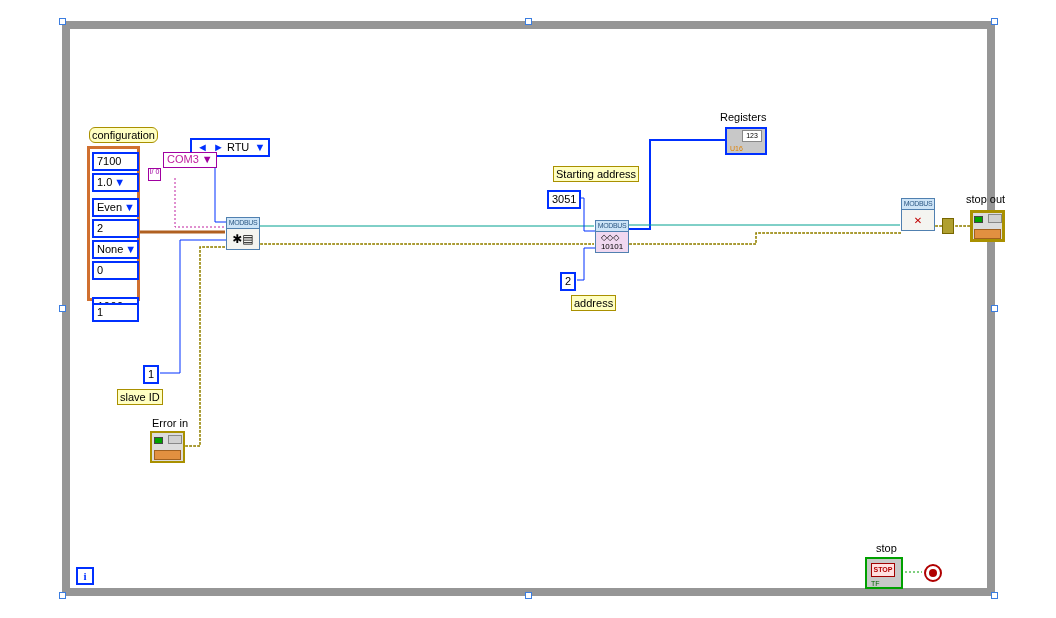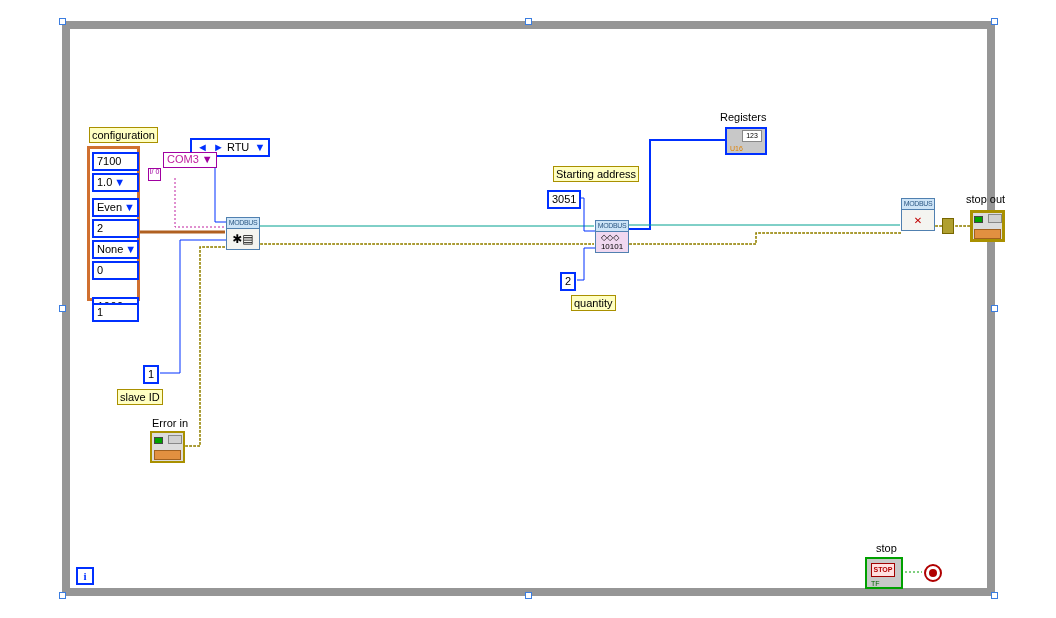--- a/index.html
+++ b/index.html
@@ -81,21 +81,21 @@
 
     <path d="M 629 244 H 756 V 233 H 901" stroke="#887700" stroke-width="1.5" fill="none" stroke-dasharray="3,1"></path>
     <path d="M 629 244 H 756 V 233 H 901" stroke="#e0d040" stroke-width="1" fill="none" stroke-dasharray="1,3"></path>
 
     <path d="M 935 226 H 970" stroke="#887700" stroke-width="1.5" fill="none" stroke-dasharray="3,1"></path>
     <path d="M 935 226 H 970" stroke="#e0d040" stroke-width="1" fill="none" stroke-dasharray="1,3"></path>
 
     <path d="M 901 572 H 922" stroke="#00a000" stroke-width="1" stroke-dasharray="2,2" fill="none"></path>
   </svg>
 
-  <div class="label" style="left:89px; top:127px;">configuration</div>
+  <div class="label" style="left:89px; top:127px;border-radius:6px;">configuration</div>
   <div class="cfg-outer" style="left:87px; top:146px; width:47px; height:149px;">
     <div class="blue-box" style="left:2px; top:3px;position:relative;margin-bottom:2px;">7100</div>
     <div class="blue-box" style="left:2px; top:3px;position:relative;margin-bottom:6px;"><span>1.0</span><span class="drop-arrow">▼</span></div>
     <div class="blue-box" style="left:2px; top:3px;position:relative;margin-bottom:2px;text-align:right;"><span>Even</span><span class="drop-arrow">▼</span></div>
     <div class="blue-box" style="left:2px; top:3px;position:relative;margin-bottom:2px;">2</div>
     <div class="blue-box" style="left:2px; top:3px;position:relative;margin-bottom:2px;"><span>None</span><span class="drop-arrow">▼</span></div>
     <div class="blue-box" style="left:2px; top:3px;position:relative;margin-bottom:2px;">0</div>
     <div class="blue-box" style="left:2px; top:18px;position:relative;margin-bottom:2px;font-family:Liberation Mono, monospace;">1000</div>
     <div class="blue-box" style="left:2px; top:3px;position:relative;">1</div>
   </div>
@@ -129,21 +129,21 @@
     <div class="modbus-head">MODBUS</div>
     <div class="modbus-body">
         <span style="font-size:12px;">✱▤</span>
       </div>
   </div>
 
   <div class="label" style="left:553px; top:166px;">Starting address</div>
   <div class="blue-box" style="left:547px; top:190px;">3051</div>
 
   <div class="blue-box" style="left:560px; top:272px;">2</div>
-  <div class="label" style="left:571px; top:295px;">quantity</div>
+  <div class="label" style="left:571px; top:295px;">address</div>
 
   <div class="modbus-node" style="left:595px; top:220px;">
     <div class="modbus-head">MODBUS</div>
     <div class="modbus-body" style="background:#f0d8f0;">
         <span style="font-size:8px;">◇◇◇<br>10101</span>
       </div>
   </div>
 
   <div style="position:absolute; left:720px; top:111px;">Registers</div>
   <div class="reg-ind" style="left:725px; top:127px;">

